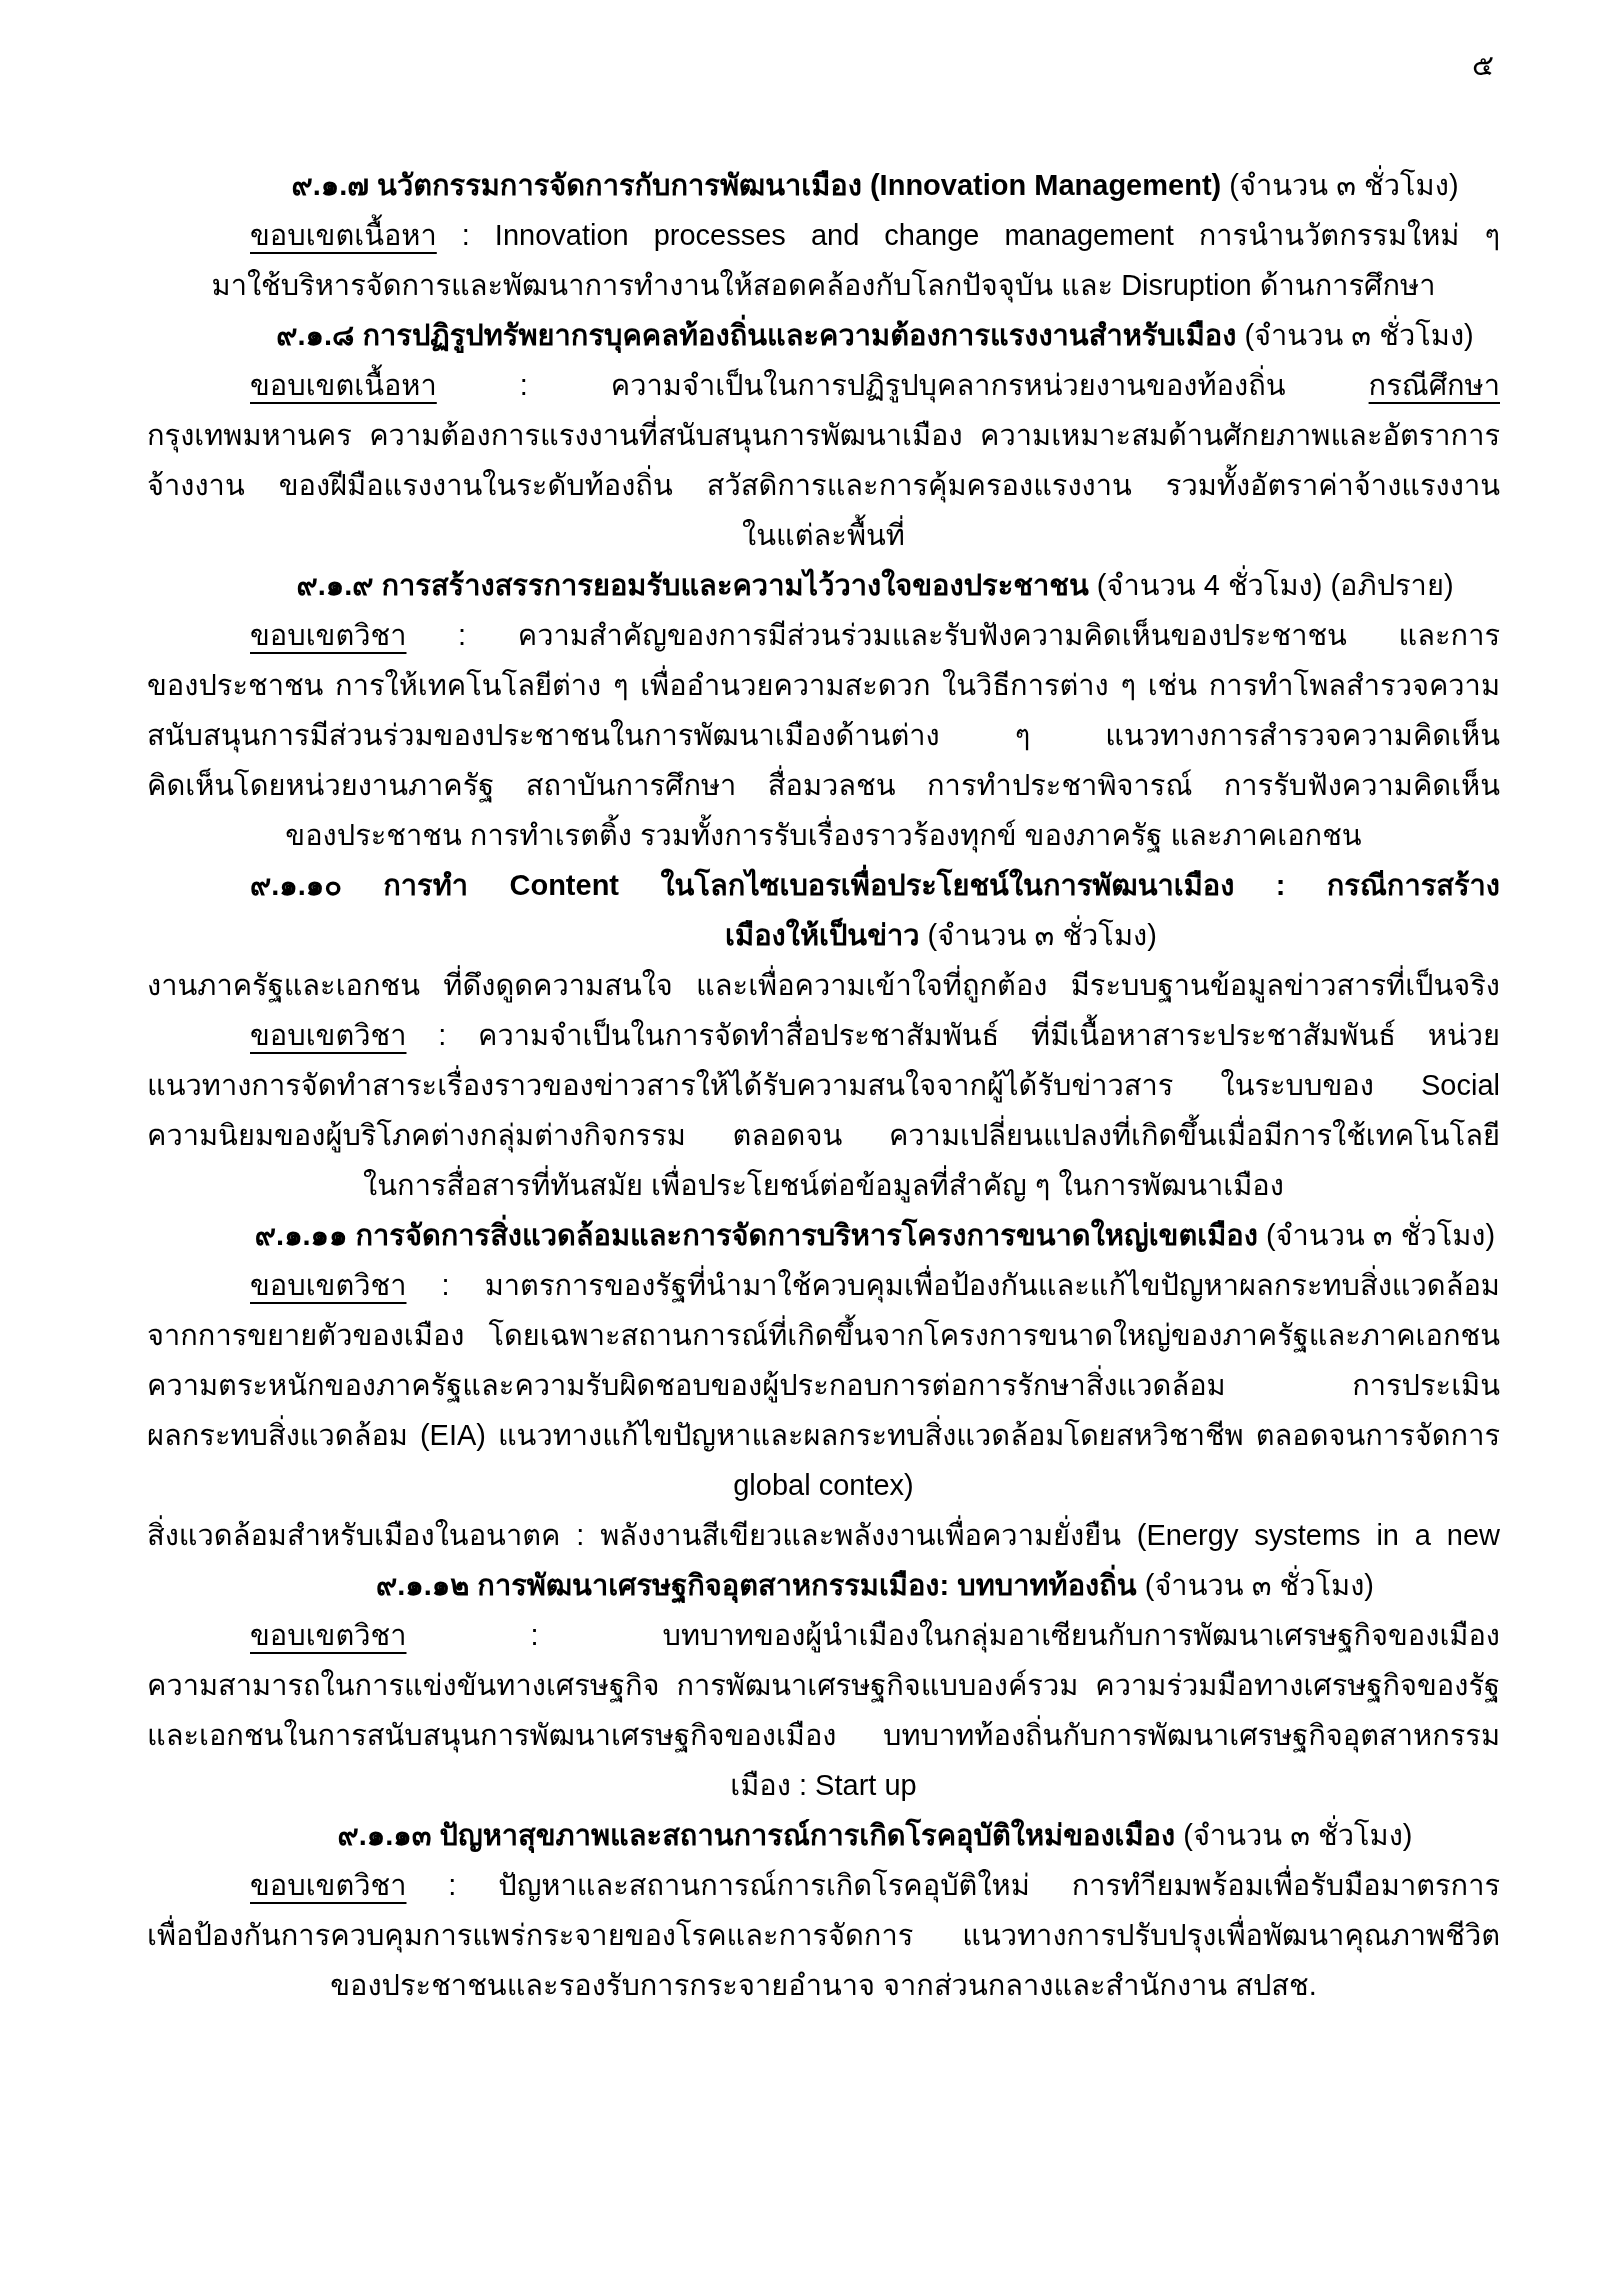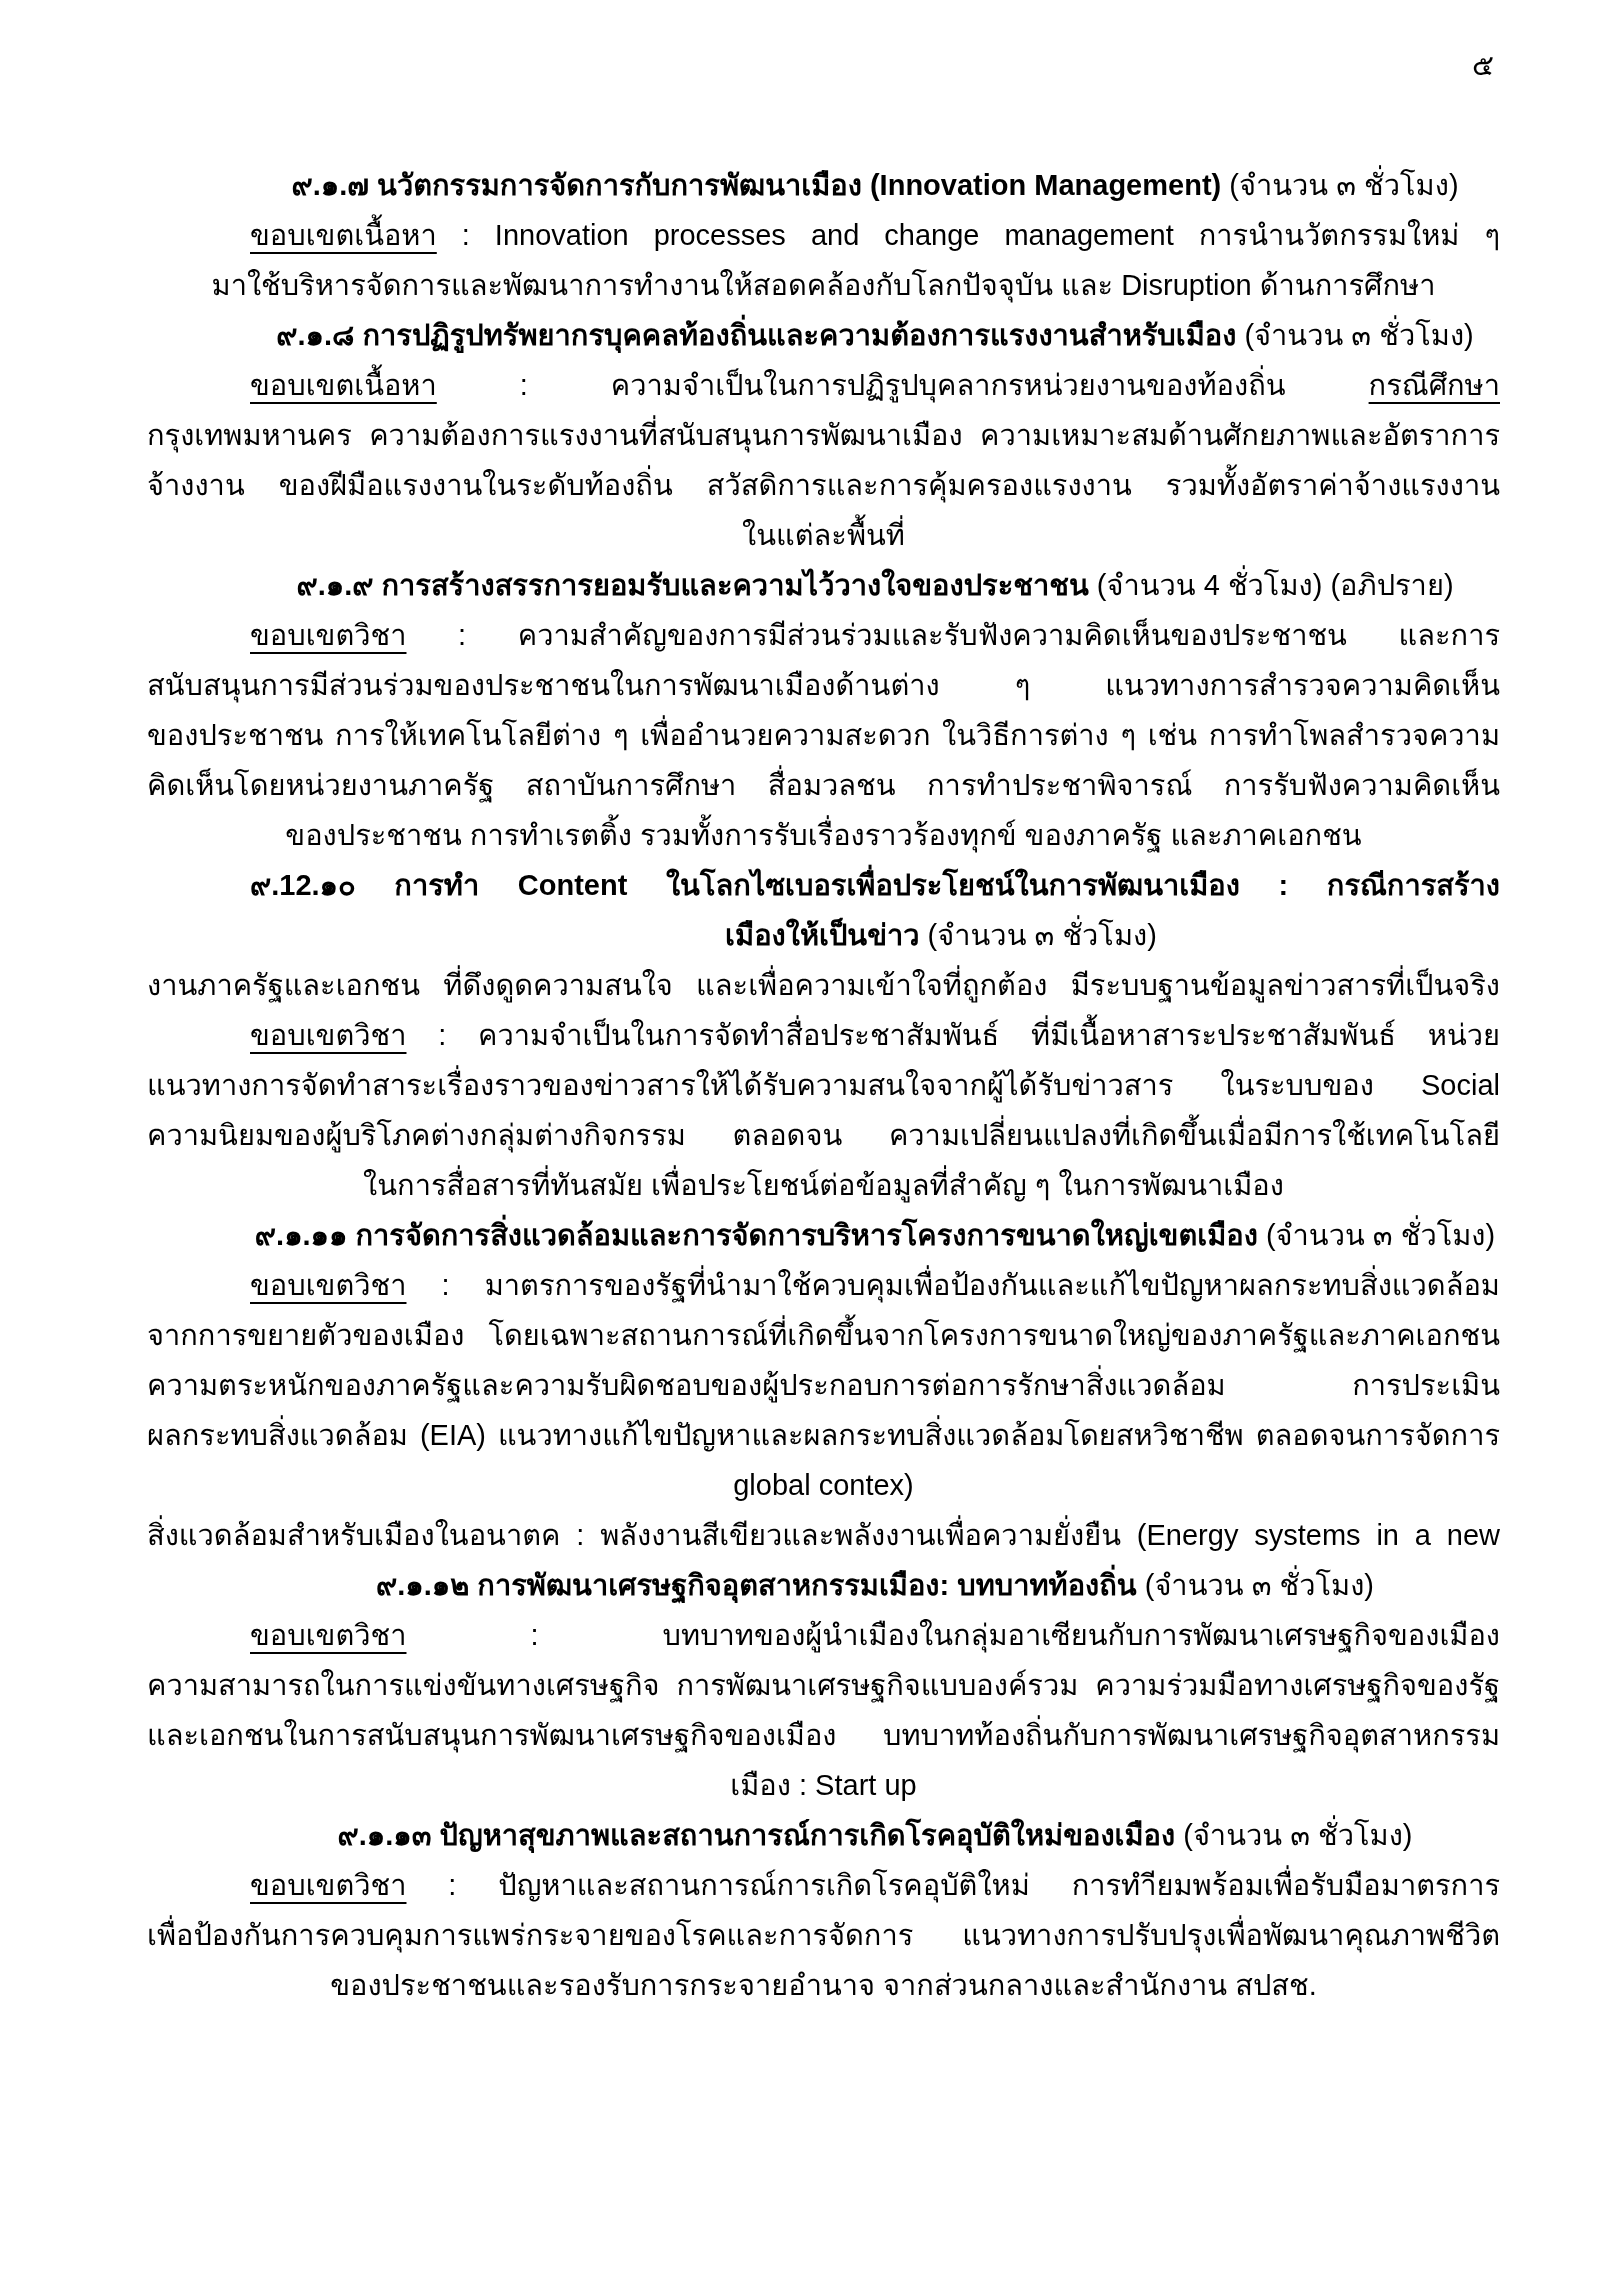--- a/index.html
+++ b/index.html
@@ -60,25 +60,25 @@
       <div class="line ind"><span class="bold">๙.๑.๗ นวัตกรรมการจัดการกับการพัฒนาเมือง (Innovation Management) </span><span>(จำนวน ๓ ชั่วโมง)</span></div>
       <div class="line ind just"><span class="ul">ขอบเขตเนื้อหา</span><span> : Innovation processes and change management การนำนวัตกรรมใหม่ ๆ</span></div>
       <div class="line"><span>มาใช้บริหารจัดการและพัฒนาการทำงานให้สอดคล้องกับโลกปัจจุบัน และ Disruption ด้านการศึกษา</span></div>
       <div class="line ind"><span class="bold">๙.๑.๘ การปฏิรูปทรัพยากรบุคคลท้องถิ่นและความต้องการแรงงานสำหรับเมือง </span><span>(จำนวน ๓ ชั่วโมง)</span></div>
       <div class="line ind just"><span class="ul">ขอบเขตเนื้อหา</span><span> : ความจำเป็นในการปฏิรูปบุคลากรหน่วยงานของท้องถิ่น </span><span class="ul">กรณีศึกษา</span></div>
       <div class="line just"><span>กรุงเทพมหานคร ความต้องการแรงงานที่สนับสนุนการพัฒนาเมือง ความเหมาะสมด้านศักยภาพและอัตราการ</span></div>
       <div class="line just"><span>จ้างงาน ของฝีมือแรงงานในระดับท้องถิ่น สวัสดิการและการคุ้มครองแรงงาน รวมทั้งอัตราค่าจ้างแรงงาน</span></div>
       <div class="line"><span>ในแต่ละพื้นที่</span></div>
       <div class="line ind"><span class="bold">๙.๑.๙ การสร้างสรรการยอมรับและความไว้วางใจของประชาชน </span><span>(จำนวน 4 ชั่วโมง) (อภิปราย)</span></div>
       <div class="line ind just"><span class="ul">ขอบเขตวิชา</span><span> : ความสำคัญของการมีส่วนร่วมและรับฟังความคิดเห็นของประชาชน และการ</span></div>
+      <div class="line just"><span>ของประชาชน การให้เทคโนโลยีต่าง ๆ เพื่ออำนวยความสะดวก ในวิธีการต่าง ๆ เช่น การทำโพลสำรวจความ</span></div>
       <div class="line just"><span>สนับสนุนการมีส่วนร่วมของประชาชนในการพัฒนาเมืองด้านต่าง ๆ แนวทางการสำรวจความคิดเห็น</span></div>
-      <div class="line just"><span>ของประชาชน การให้เทคโนโลยีต่าง ๆ เพื่ออำนวยความสะดวก ในวิธีการต่าง ๆ เช่น การทำโพลสำรวจความ</span></div>
       <div class="line just"><span>คิดเห็นโดยหน่วยงานภาครัฐ สถาบันการศึกษา สื่อมวลชน การทำประชาพิจารณ์ การรับฟังความคิดเห็น</span></div>
       <div class="line"><span>ของประชาชน การทำเรตติ้ง รวมทั้งการรับเรื่องราวร้องทุกข์ ของภาครัฐ และภาคเอกชน</span></div>
-      <div class="line ind just"><span class="bold">๙.12.๑๐ การทำ Content ในโลกไซเบอรเพื่อประโยชน์ในการพัฒนาเมือง : กรณีการสร้าง</span></div>
+      <div class="line ind just"><span class="bold">๙.๑.๑๐ การทำ Content ในโลกไซเบอรเพื่อประโยชน์ในการพัฒนาเมือง : กรณีการสร้าง</span></div>
       <div class="line ind2"><span class="bold">เมืองให้เป็นข่าว </span><span>(จำนวน ๓ ชั่วโมง)</span></div>
       <div class="line just"><span>งานภาครัฐและเอกชน ที่ดึงดูดความสนใจ และเพื่อความเข้าใจที่ถูกต้อง มีระบบฐานข้อมูลข่าวสารที่เป็นจริง</span></div>
       <div class="line ind just"><span class="ul">ขอบเขตวิชา</span><span> : ความจำเป็นในการจัดทำสื่อประชาสัมพันธ์ ที่มีเนื้อหาสาระประชาสัมพันธ์ หน่วย</span></div>
       <div class="line just"><span>แนวทางการจัดทำสาระเรื่องราวของข่าวสารให้ได้รับความสนใจจากผู้ได้รับข่าวสาร ในระบบของ Social Media</span></div>
       <div class="line just"><span>ความนิยมของผู้บริโภคต่างกลุ่มต่างกิจกรรม ตลอดจน ความเปลี่ยนแปลงที่เกิดขึ้นเมื่อมีการใช้เทคโนโลยี</span></div>
       <div class="line"><span>ในการสื่อสารที่ทันสมัย เพื่อประโยชน์ต่อข้อมูลที่สำคัญ ๆ ในการพัฒนาเมือง</span></div>
       <div class="line ind"><span class="bold">๙.๑.๑๑ การจัดการสิ่งแวดล้อมและการจัดการบริหารโครงการขนาดใหญ่เขตเมือง </span><span>(จำนวน ๓ ชั่วโมง)</span></div>
       <div class="line ind just"><span class="ul">ขอบเขตวิชา</span><span> : มาตรการของรัฐที่นำมาใช้ควบคุมเพื่อป้องกันและแก้ไขปัญหาผลกระทบสิ่งแวดล้อม</span></div>
       <div class="line just"><span>จากการขยายตัวของเมือง โดยเฉพาะสถานการณ์ที่เกิดขึ้นจากโครงการขนาดใหญ่ของภาครัฐและภาคเอกชน</span></div>
       <div class="line just"><span>ความตระหนักของภาครัฐและความรับผิดชอบของผู้ประกอบการต่อการรักษาสิ่งแวดล้อม การประเมิน</span></div>

